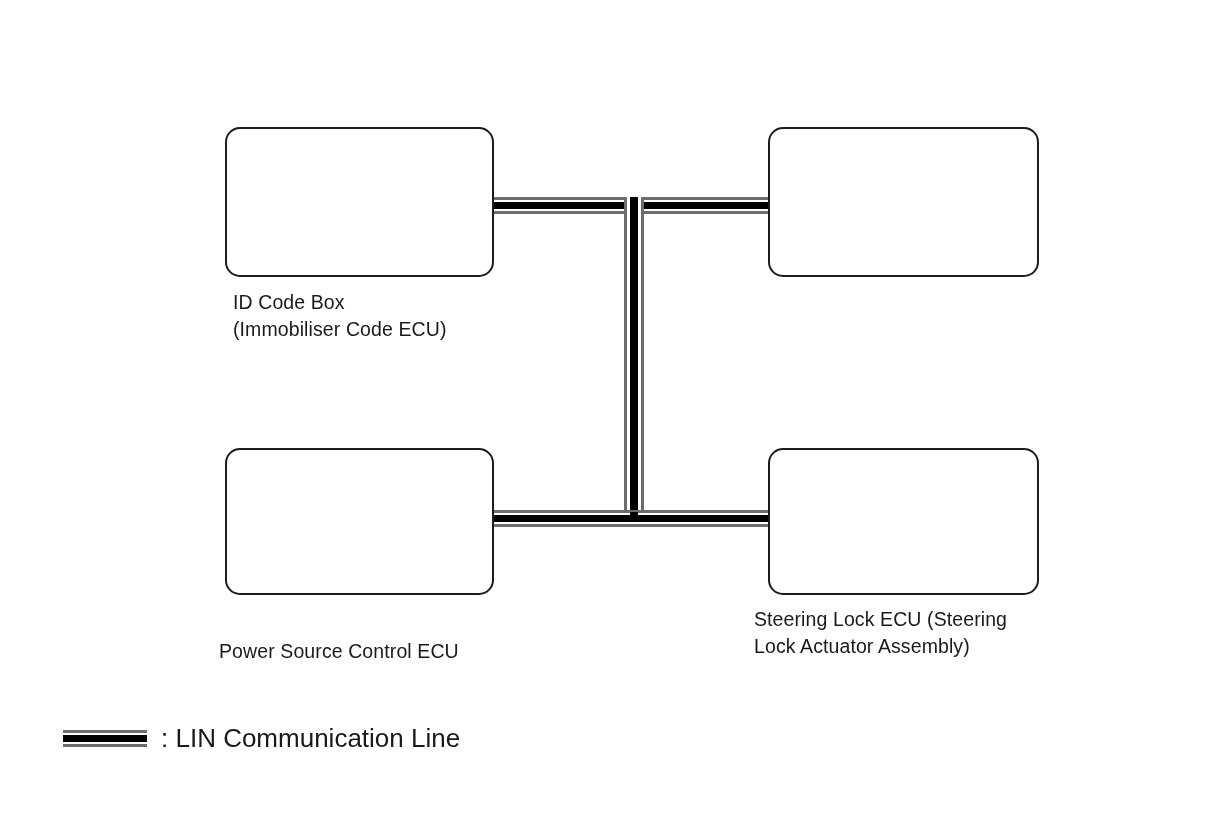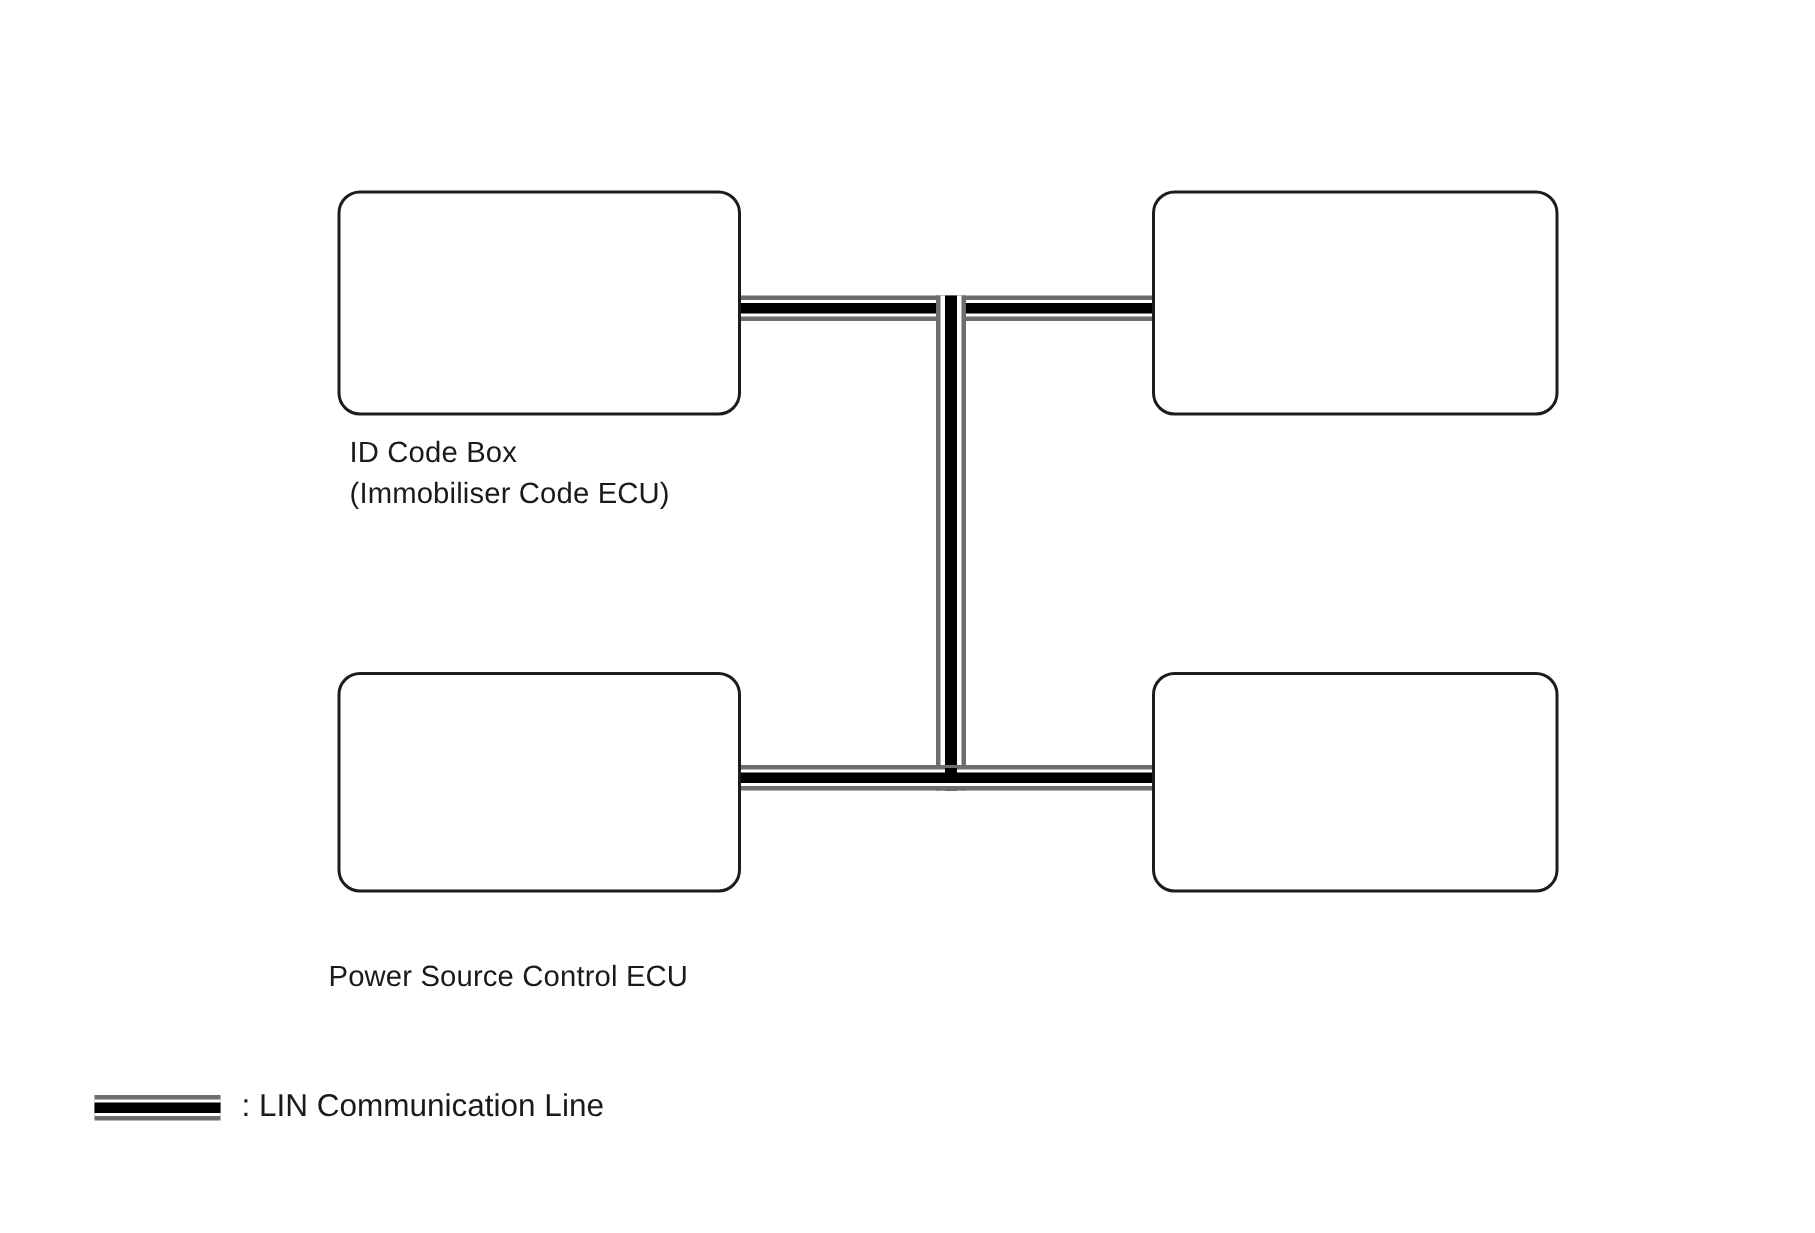--- a/index.html
+++ b/index.html
@@ -121,21 +121,21 @@
   .legend-swatch::after {
     content: "";
     position: absolute;
     left: 0;
     right: 0;
     top: 5px;
     height: 7px;
     background: #000000;
   }
   .legend-text {
-    font-size: 21px;
+    font-size: 26px;
     line-height: 22px;
     color: #1a1a1a;
     margin-left: 14px;
     white-space: nowrap;
   }
 </style>
 </head>
 <body>
 
 <div id="canvas">
@@ -156,19 +156,21 @@
   <div class="ecu-box" style="left:225px; top:448px; width:269px; height:147px;"></div>
 
   <div class="ecu-box" style="left:768px; top:448px; width:271px; height:147px;"></div>
 
   <div class="ecu-label" style="left:233px; top:289px;">ID Code Box
 (Immobiliser Code ECU)</div>
 
 
   <div class="ecu-label" style="left:219px; top:638px;">Power Source Control ECU</div>
 
+  <div class="ecu-label" style="left:754px; top:606px;">Steering Lock ECU (Steering
+Lock Actuator Assembly)</div>
 
   <div class="legend" style="left:63px; top:727px;">
     <div class="legend-swatch"></div>
     <div class="legend-text">: LIN Communication Line</div>
   </div>
 
 </div>
 
 </body></html>

